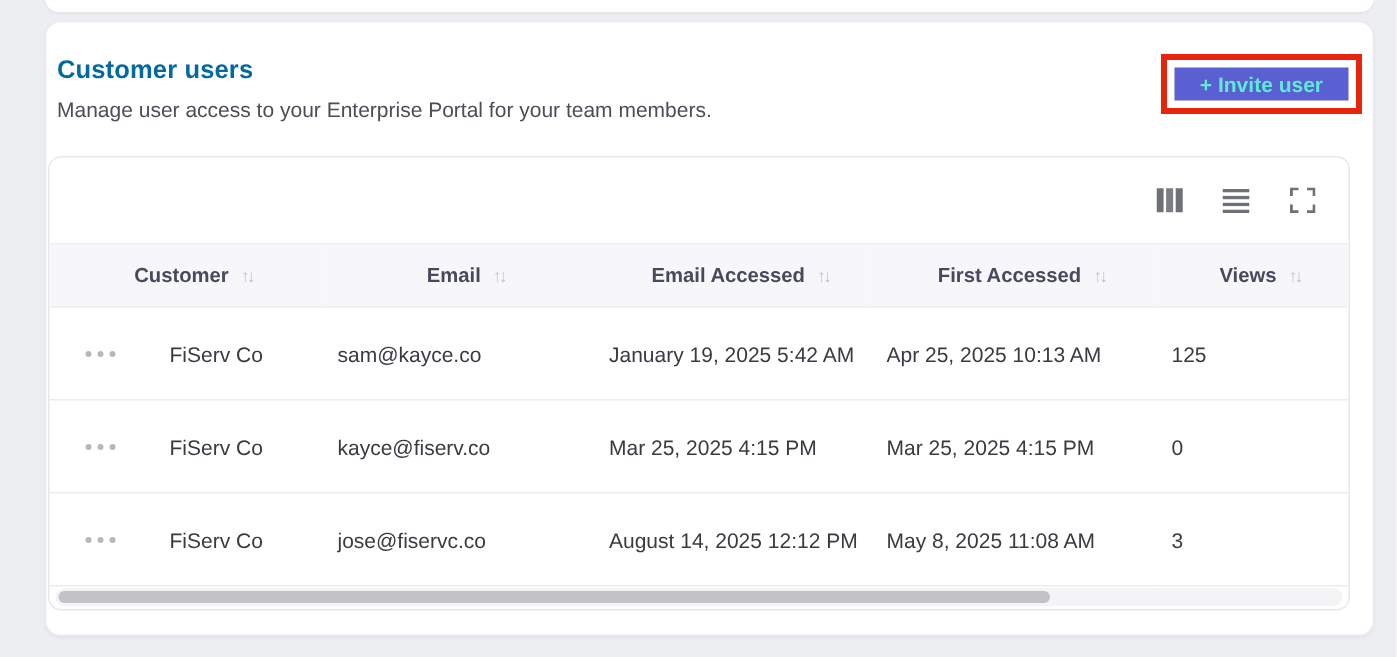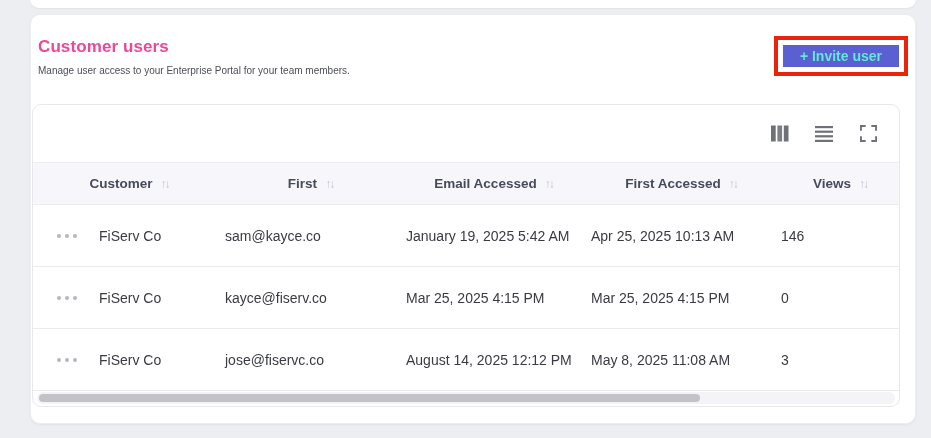--- a/index.html
+++ b/index.html
@@ -12,42 +12,42 @@
   }
   *{box-sizing:border-box;margin:0;padding:0;}
   html,body{width:931px;height:438px;overflow:hidden;}
   body{font-family:"Liberation Sans","DejaVu Sans",sans-serif;background:var(--page-bg);}
   .stage{position:relative;width:931px;height:438px;overflow:hidden;}
 
   .prev-card{position:absolute;left:30px;top:-10px;width:886px;height:18px;background:#fff;border-radius:9px;box-shadow:0 1px 2px rgba(25,25,50,.05);}
 
   .card{position:absolute;left:30px;top:14px;width:886px;height:410px;background:#fff;border:1px solid #ecedf0;border-radius:10px;box-shadow:0 1px 3px rgba(25,25,50,.05);}
 
-  .panel-title{position:absolute;left:7px;top:22px;font-size:17px;font-weight:700;color:#ec4899;letter-spacing:.1px;}
-  .panel-subtitle{position:absolute;left:7px;top:50px;font-size:10px;color:#4c4e57;}
+  .panel-title{position:absolute;left:7px;top:22px;font-size:17px;font-weight:700;color:#0369a1;letter-spacing:.1px;}
+  .panel-subtitle{position:absolute;left:7px;top:50px;font-size:14px;color:#4c4e57;}
 
   .invite-wrap{position:absolute;top:21px;right:7px;border:4px solid var(--highlight);padding:5px;background:#fff;}
   .invite-btn{display:block;background:var(--accent);color:#5eead4;border:none;border-radius:0;font-family:inherit;font-size:14px;font-weight:700;padding:3px 17px;cursor:pointer;}
 
   .table-card{position:absolute;left:1px;right:15px;top:89px;bottom:16px;background:#fff;border:1px solid var(--border);border-radius:9px;overflow:hidden;}
 
   .toolbar{height:57px;display:flex;align-items:center;justify-content:flex-end;gap:24px;padding-right:21px;}
   .icon-btn{background:none;border:none;cursor:pointer;width:20px;height:20px;display:flex;align-items:center;justify-content:center;padding:0;}
   .icon-btn svg{display:block;}
 
   table{width:100%;border-collapse:collapse;table-layout:fixed;}
   thead th{height:42px;background:var(--header-bg);border-top:1px solid #ededf2;border-bottom:1px solid #ededf2;
     font-size:13.5px;font-weight:700;color:#474a5c;text-align:center;padding:0 0 0 10px;cursor:pointer;white-space:nowrap;}
   .sort{color:#c4c6d1;font-size:12px;font-weight:400;margin-left:8px;letter-spacing:-2px;}
   tbody td{height:62px;border-bottom:1px solid #ebecef;font-size:14px;color:#3a3b42;padding:0 0 0 10px;white-space:nowrap;overflow:hidden;}
   td.cell-customer{padding-left:24px;}
   .cust-inner{display:flex;align-items:center;}
   .dots-btn{background:none;border:none;cursor:pointer;display:flex;gap:4px;align-items:center;padding:4px 0;}
   .dots-btn i{width:4px;height:4px;border-radius:50%;background:#b6b8bd;display:block;}
-  .cust-name{margin-left:22px;}
+  .cust-name{margin-left:36px;}
 
   .hscroll{position:absolute;left:4px;right:4px;bottom:2px;height:12px;background:#f4f4f6;border-radius:6px;cursor:pointer;}
   .hscroll-thumb{height:8px;margin-top:2px;margin-left:2px;background:#c3c3c7;border-radius:4px;cursor:grab;}
 </style>
 </head>
 <body>
 
 <div class="stage">
 
   <div class="prev-card"></div>
@@ -99,21 +99,21 @@
         <colgroup>
           <col style="width:182px">
             <col style="width:181px">
             <col style="width:185px">
             <col style="width:190px">
             <col>
         </colgroup>
         <thead>
           <tr>
             <th><span>Customer</span><span class="sort">↑↓</span></th>
-            <th><span>First</span><span class="sort">↑↓</span></th>
+            <th><span>Email</span><span class="sort">↑↓</span></th>
             <th><span>Email Accessed</span><span class="sort">↑↓</span></th>
             <th><span>First Accessed</span><span class="sort">↑↓</span></th>
             <th><span>Views</span><span class="sort">↑↓</span></th>
           </tr>
         </thead>
         <tbody>
   <tr>
     <td class="cell-customer">
       <span class="cust-inner">
         <button class="dots-btn">
@@ -122,21 +122,21 @@
                       <i></i>
                       <i></i>
                     </span>
         </button>
         <span class="cust-name">FiServ Co</span>
       </span>
     </td>
     <td>sam@kayce.co</td>
     <td>January 19, 2025 5:42 AM</td>
     <td>Apr 25, 2025 10:13 AM</td>
-    <td>146</td>
+    <td>125</td>
   </tr>
 
   <tr>
     <td class="cell-customer">
       <span class="cust-inner">
         <button class="dots-btn">
           <span style="display:flex;gap:4px;">
                       <i></i>
                       <i></i>
                       <i></i>

